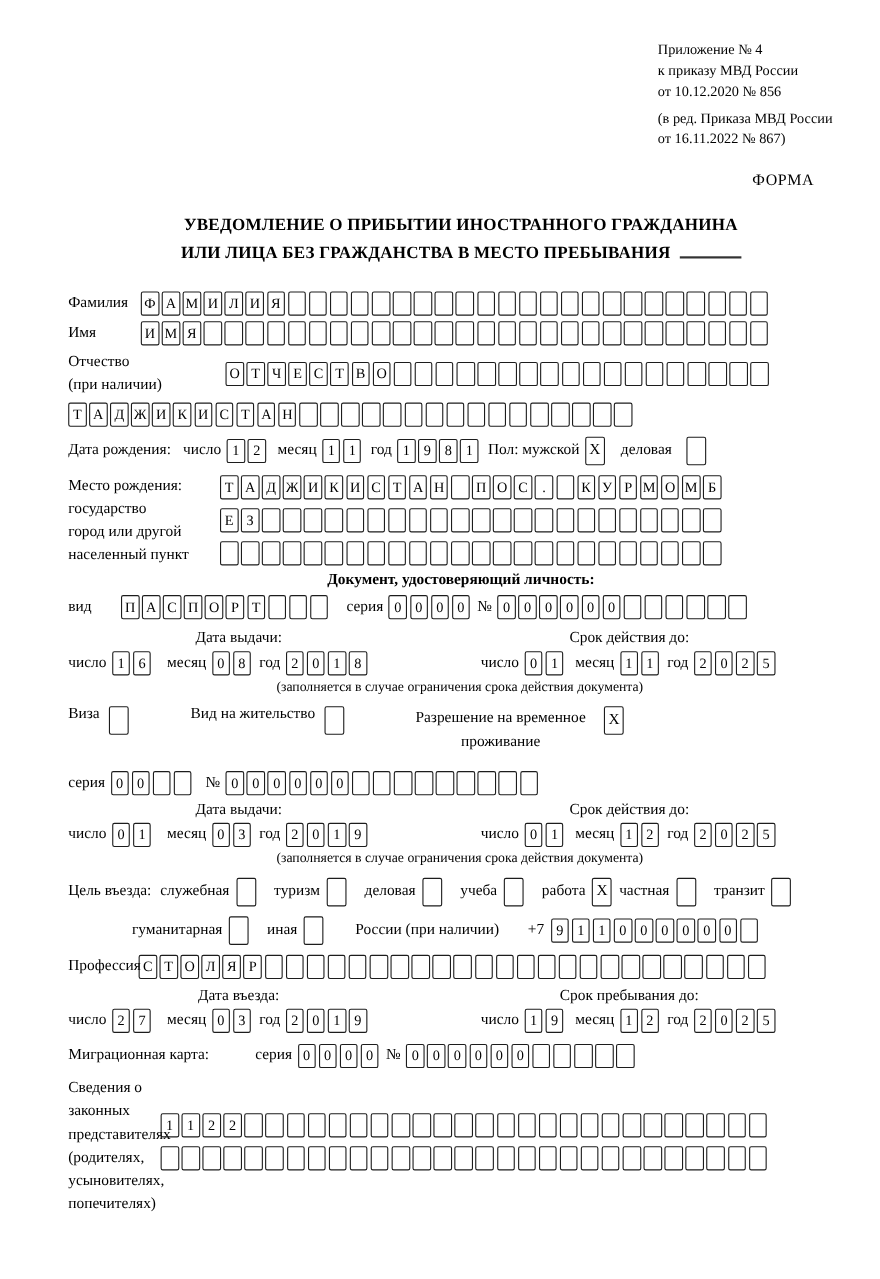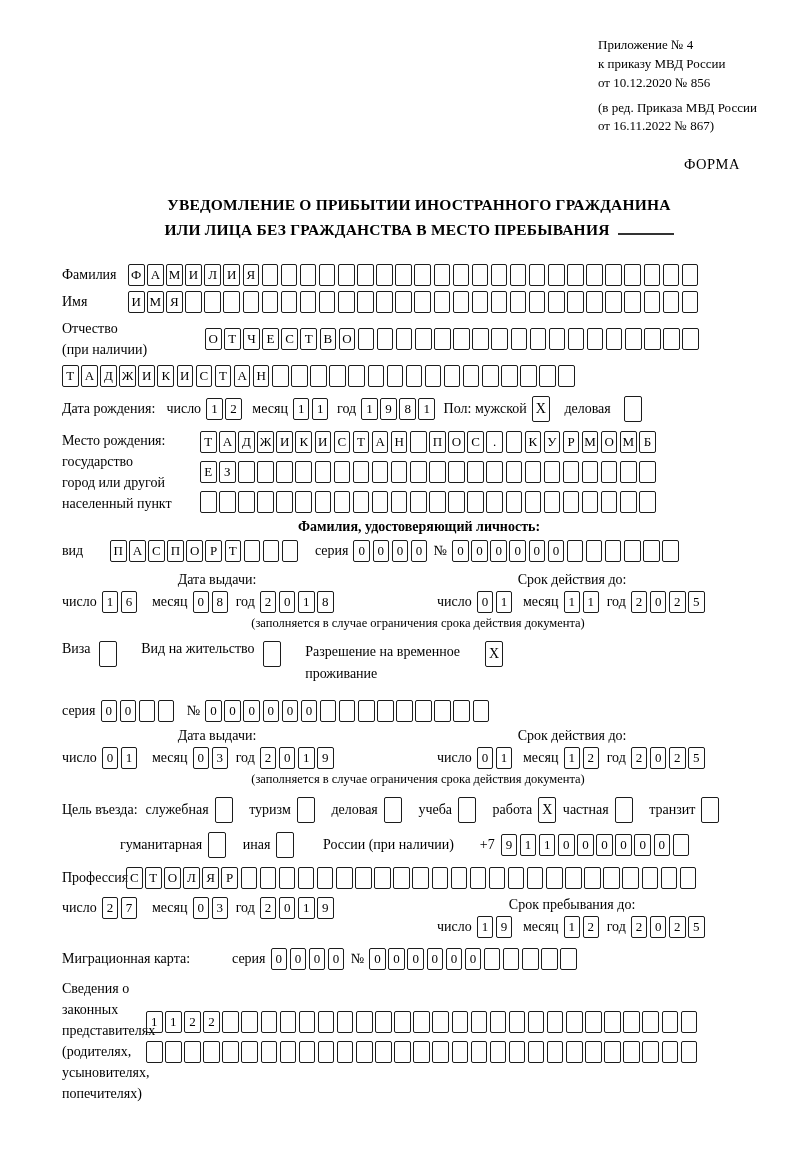--- a/index.html
+++ b/index.html
@@ -23,24 +23,24 @@
         font-size:13px;line-height:1;}
   .big .cell{width:16px;height:24px;font-size:14px;}
 
   .w{font-size:14px;margin-right:5px;white-space:nowrap;}
   .dline{display:flex;align-items:center;}
   .dcols{display:flex;margin-top:10px;}
   .dcol-title{font-size:14px;text-align:center;margin-bottom:3px;}
   .note{font-size:12.5px;text-align:center;margin:3px 2px 10px 0;}
 
   .intro{font-size:14px;line-height:1.8;white-space:pre-line;margin-top:4px;}
-  .permitrow{display:flex;align-items:flex-start;margin-top:6px;font-size:14px;}
+  .permitrow{display:flex;align-items:flex-start;margin-top:6px;font-size:14px;gap:32px;}
   .popt{display:flex;align-items:flex-start;}
   .popt .plabel{white-space:nowrap;margin-right:8px;}
-  .popt .plabel-c{line-height:1.6;margin-right:8px;}
+  .popt .plabel-c{text-align:center;line-height:1.6;margin-right:8px;}
   .purpose{display:flex;align-items:center;font-size:14px;margin-top:10px;flex-wrap:nowrap;}
   .purpose .plab{margin:0 6px 0 14px;white-space:nowrap;}
   .purpose .plab.first{margin-left:8px;}
 
   .mcol{display:flex;flex-direction:column;}
   .mrow{margin-bottom:8px;}
 </style>
 </head>
 <body>
 
@@ -307,21 +307,21 @@
             <span class="cell"></span>
             <span class="cell"></span>
             <span class="cell"></span>
             <span class="cell"></span>
             <span class="cell"></span>
             <span class="cell"></span>
           </div>
       </div>
     </div>
 
-    <div style="text-align:center;font-weight:bold;font-size:14px;margin-top:2px">Фамилия, удостоверяющий личность:</div>
+    <div style="text-align:center;font-weight:bold;font-size:14px;margin-top:2px">Документ, удостоверяющий личность:</div>
 
     <div class="frow" style="align-items:center;margin-top:5px">
       <span class="w" style="width:43px">вид</span>
       <span class="cellrow">
           <span class="cell">П</span>
           <span class="cell">А</span>
           <span class="cell">С</span>
           <span class="cell">П</span>
           <span class="cell">О</span>
           <span class="cell">Р</span>
@@ -588,20 +588,21 @@
           <span class="cell"></span>
           <span class="cell"></span>
           <span class="cell"></span>
           <span class="cell"></span>
           <span class="cell"></span>
         </span>
     </div>
 
     <div class="dcols" style="margin-top:8px">
       <div style="width:375px">
+        <div class="dcol-title" style="width:310px">Дата въезда:</div>
         <div class="dline">
           <span class="w">число</span>
           <span class="cellrow">
               <span class="cell">2</span>
               <span class="cell">7</span>
             </span>
           <span class="w" style="margin-left:12px">месяц</span>
           <span class="cellrow">
               <span class="cell">0</span>
               <span class="cell">3</span>

